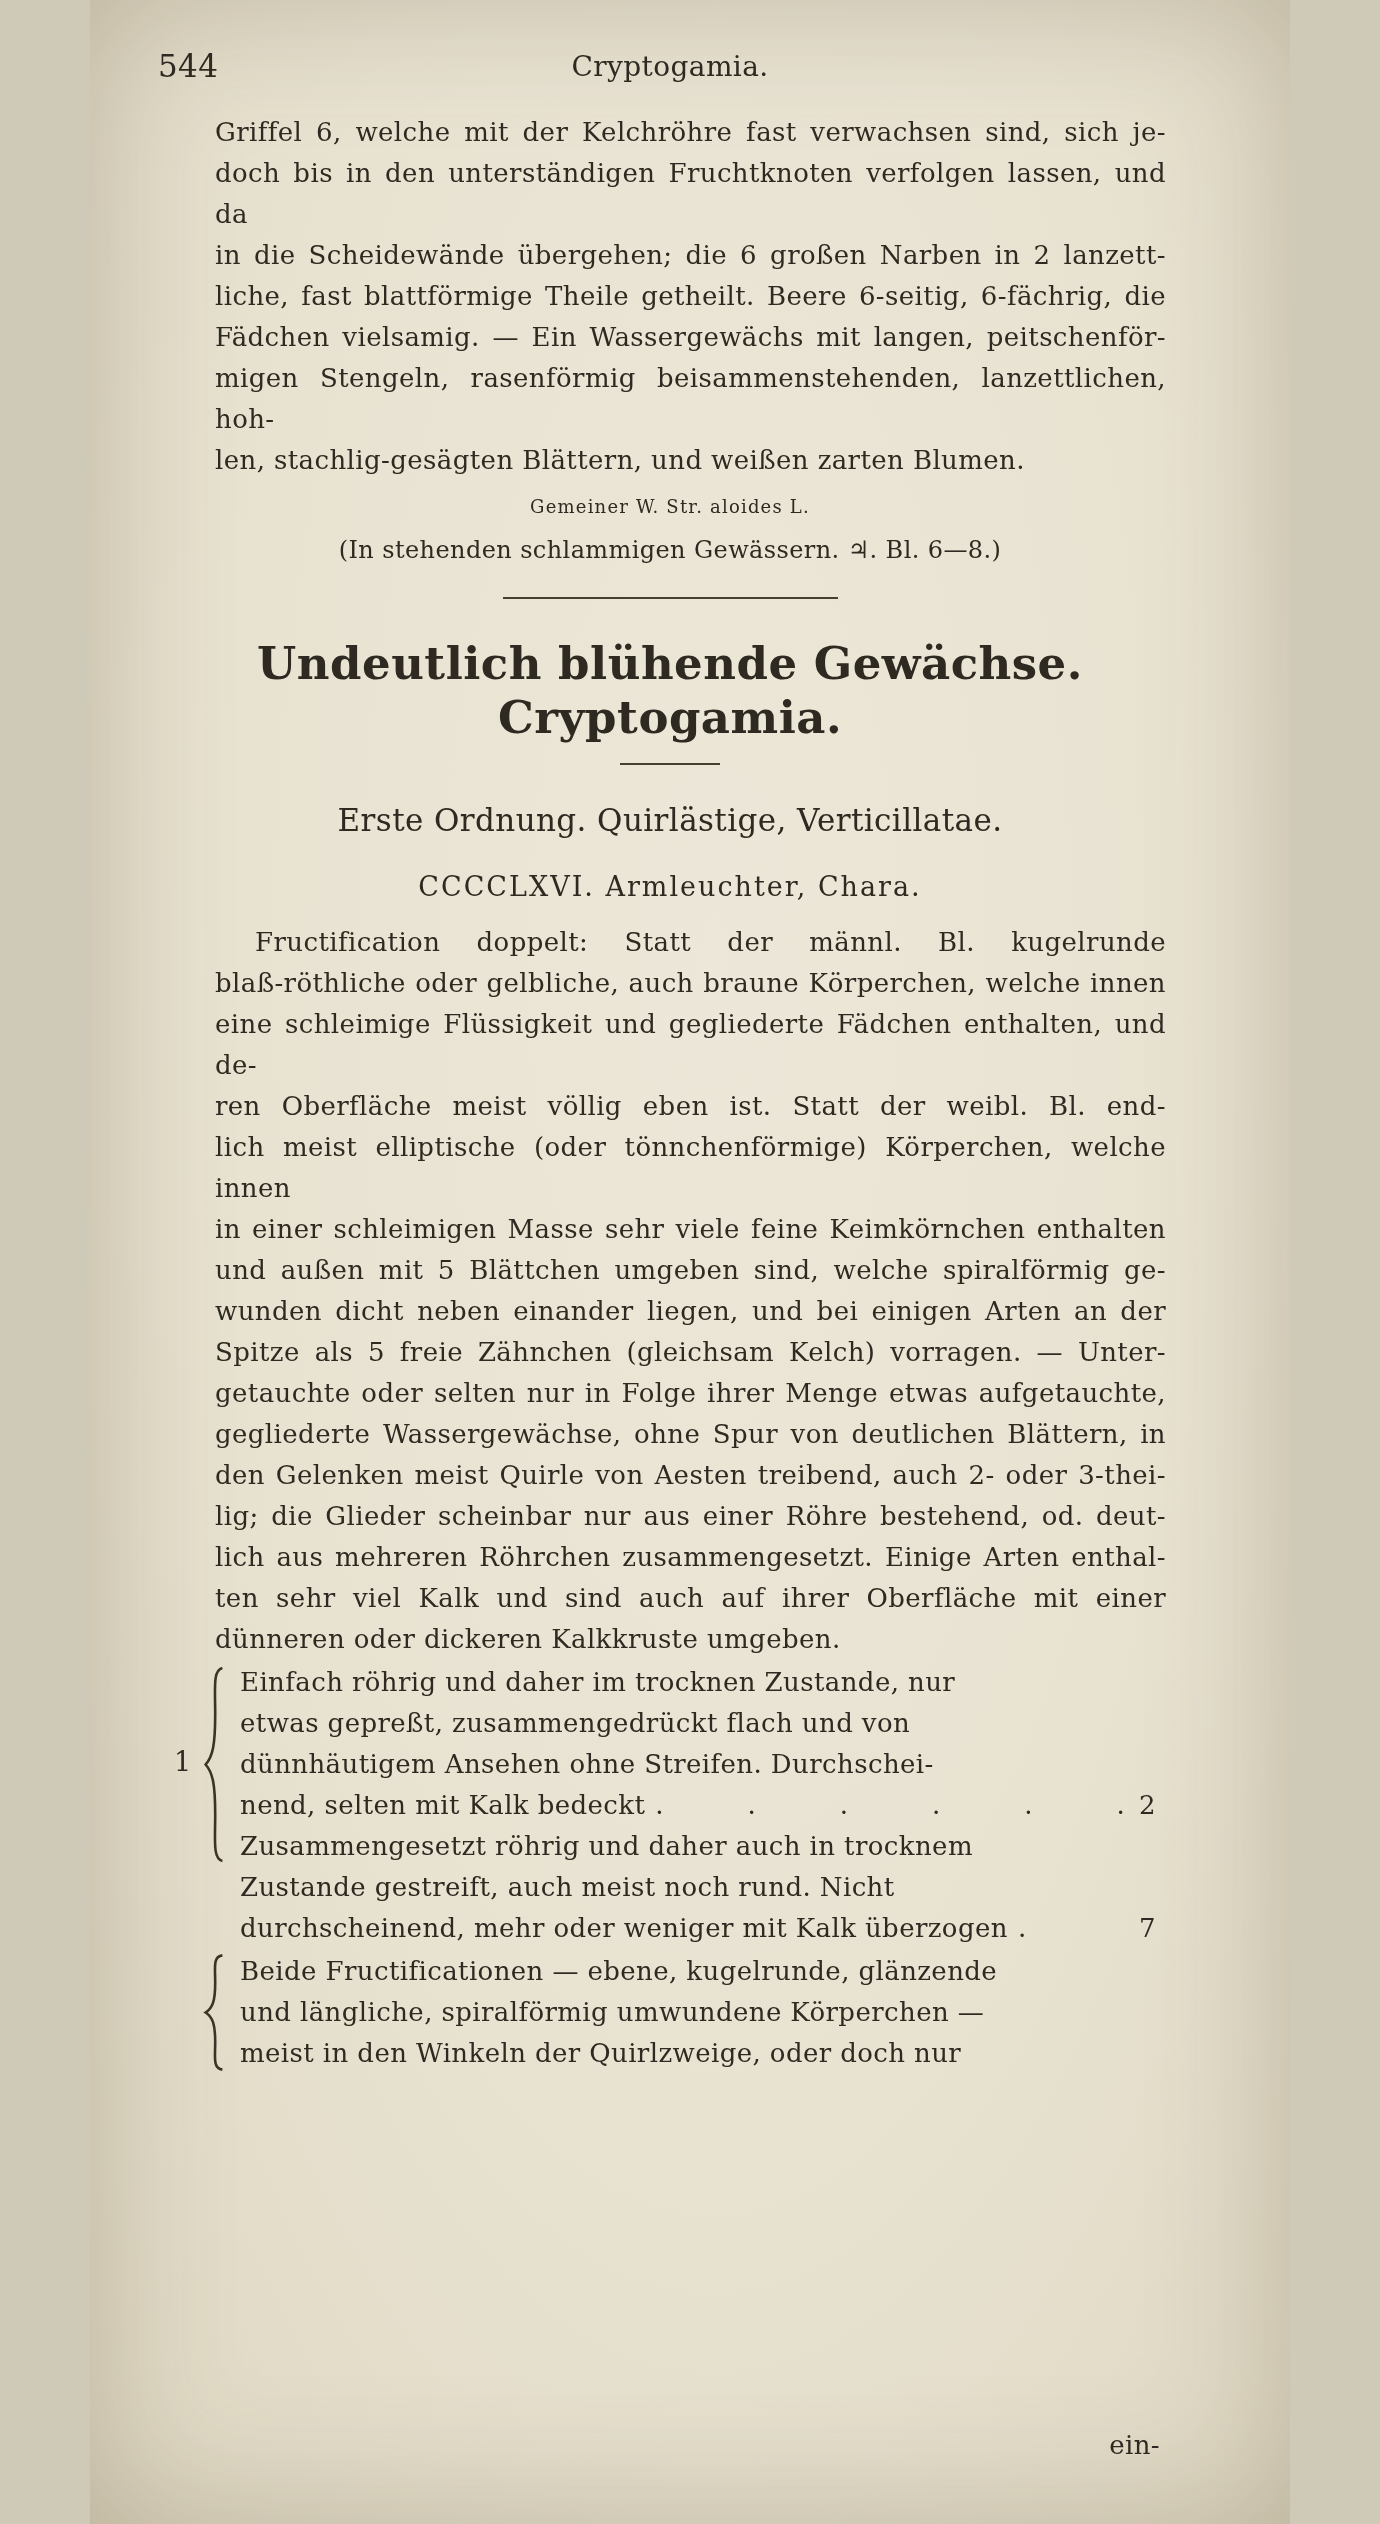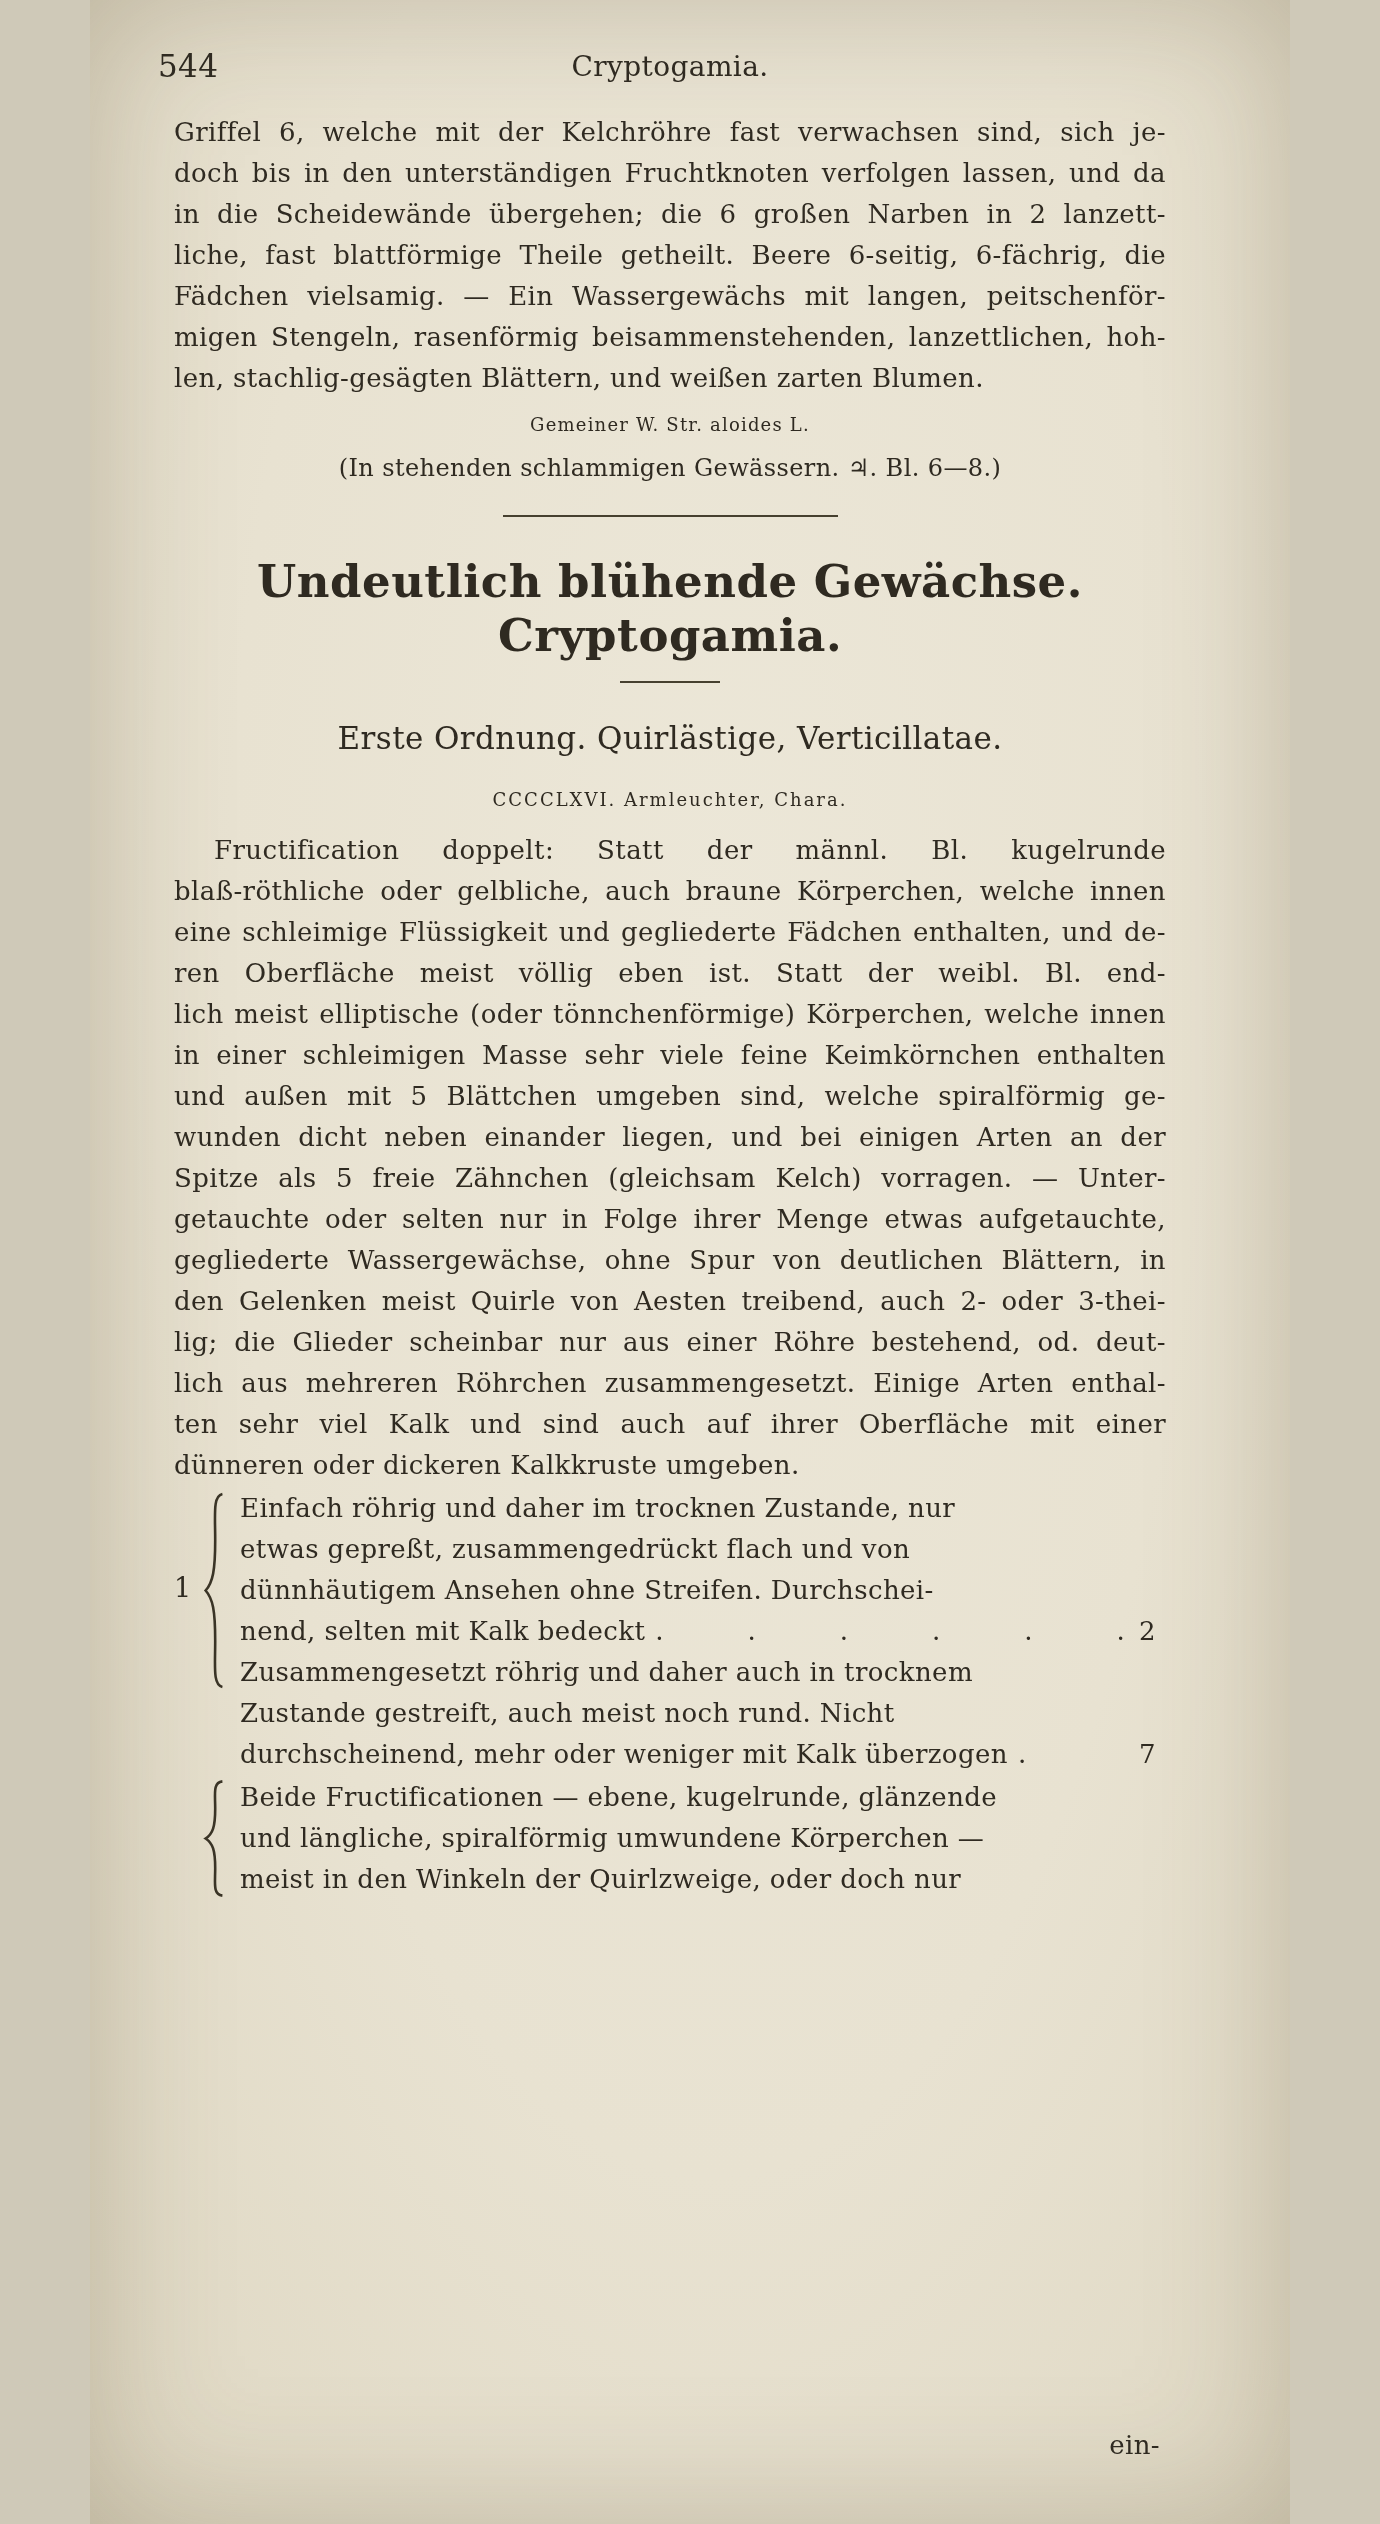--- a/index.html
+++ b/index.html
@@ -35,20 +35,21 @@
   .running-head{
     position:absolute;
     left:0;right:0;top:2px;
     text-align:center;
     font-size:28px;
   }
   .tline{
     font-size:26px;
     line-height:41px;
     white-space:normal;
+    margin-left:41px;
   }
   .jline{
     text-align:justify;
     text-align-last:justify;
   }
   .jline.last{
     text-align-last:left;
   }
   .indent1{ text-indent:40px; }
   .centered{ text-align:center; }
@@ -79,21 +80,21 @@
     font-weight:bold;
     letter-spacing:0.5px;
   }
   .order-heading{
     margin-top:34px;
     font-size:31px;
     line-height:42px;
   }
   .genus-heading{
     margin-top:30px;
-    font-size:18px;
+    font-size:27px;
     letter-spacing:2px;
   }
   .description{ margin-top:20px; }
   .keyblock{
     display:flex;
     margin-top:2px;
   }
   .key-gutter{
     position:relative;
     width:66px;

